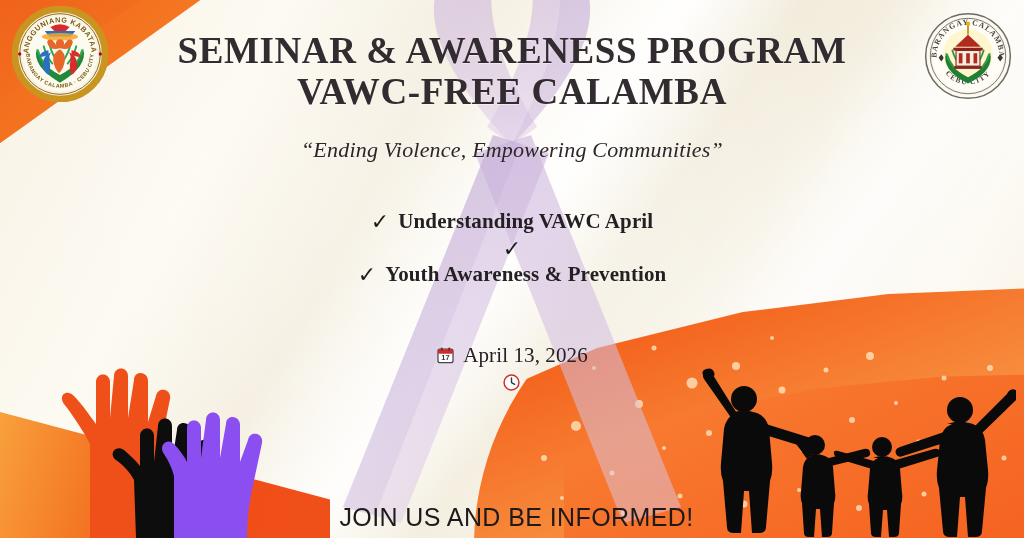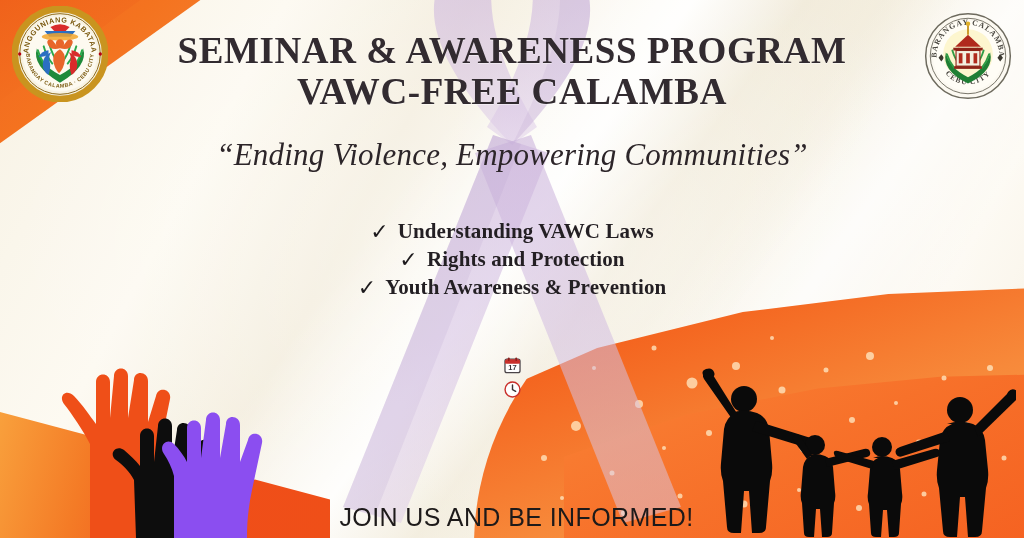--- a/index.html
+++ b/index.html
@@ -122,21 +122,21 @@
     font-weight: 700;
     letter-spacing: .6px;
     line-height: 1.12;
     text-shadow: 0 1px 0 rgba(255,255,255,.45);
   }
   .title-1 { font-size: 37px; }
   .title-2 { font-size: 37px; }
 
   .tagline {
     margin-top: 24px;
-    font-size: 31px;
+    font-size: 22px;
     font-style: italic;
     color: #2c2529;
     letter-spacing: .2px;
   }
 
   .checklist {
     margin-top: 46px;
     display: flex; flex-direction: column; align-items: center;
     gap: 3px;
   }
@@ -316,43 +316,43 @@
     <div class="title-block">
       <div class="title-line title-2">SEMINAR &amp; AWARENESS PROGRAM</div>
       <div class="title-line title-1">VAWC-FREE CALAMBA</div>
     </div>
 
     <div class="tagline">“Ending Violence, Empowering Communities”</div>
 
     <div class="checklist">
       <div class="check-row">
         <span class="check-mark">✓</span>
-        <span>Understanding VAWC Laws</span>
+        <span>Understanding VAWC April</span>
       </div>
       <div class="check-row">
         <span class="check-mark">✓</span>
-        <span>Rights and Protection</span>
       </div>
       <div class="check-row">
         <span class="check-mark">✓</span>
         <span>Youth Awareness &amp; Prevention</span>
       </div>
     </div>
 
     <div class="details">
 
       <div class="detail-row">
         <svg class="detail-icon" viewBox="0 0 24 24">
           <rect x="2.5" y="4" width="19" height="17" rx="2.5" fill="#ffffff" stroke="#4a4448" stroke-width="1.6"></rect>
           <rect x="2.5" y="4" width="19" height="5.5" rx="2.5" fill="#c9302c"></rect>
           <rect x="2.5" y="7" width="19" height="2.5" fill="#c9302c"></rect>
           <rect x="6.2" y="1.8" width="2.2" height="4.4" rx="1.1" fill="#8c1f1c"></rect>
           <rect x="15.6" y="1.8" width="2.2" height="4.4" rx="1.1" fill="#8c1f1c"></rect>
           <text x="12" y="18.3" font-size="9.5" font-weight="bold" fill="#3a3438" font-family="Liberation Sans, sans-serif" text-anchor="middle">17</text>
         </svg>
+        <span>April 13, 2026</span>
       </div>
 
       <div class="detail-row">
         <svg class="detail-icon" viewBox="0 0 24 24">
           <circle cx="12" cy="12" r="9.4" fill="#ffffff" stroke="#c9302c" stroke-width="1.8"></circle>
           <path d="M12 6.4 V12 L16 14.3" stroke="#3a3438" stroke-width="1.8" fill="none" stroke-linecap="round"></path>
         </svg>
       </div>
 
 

